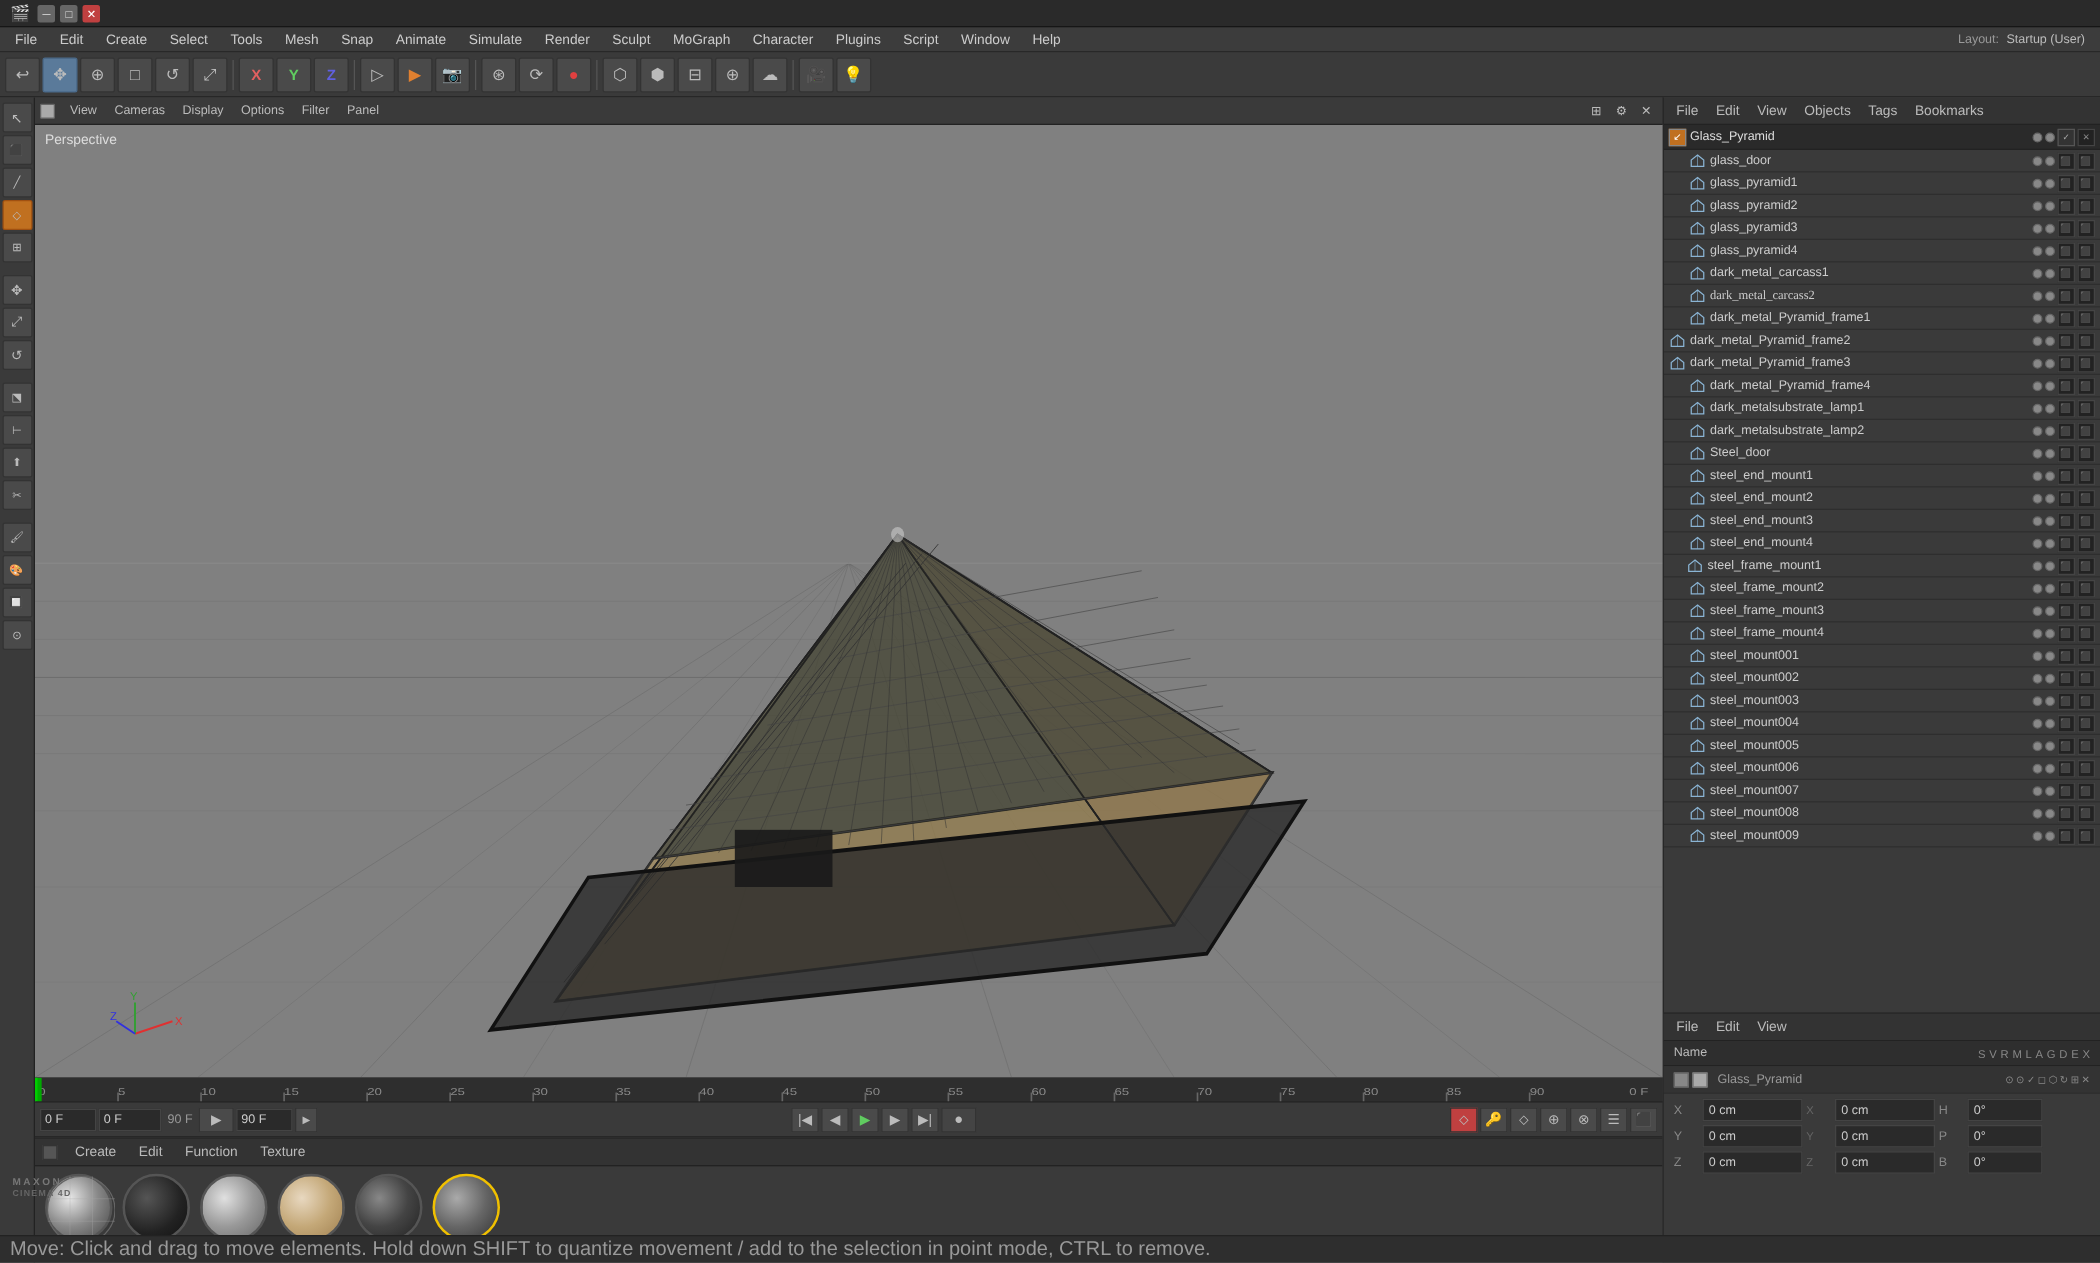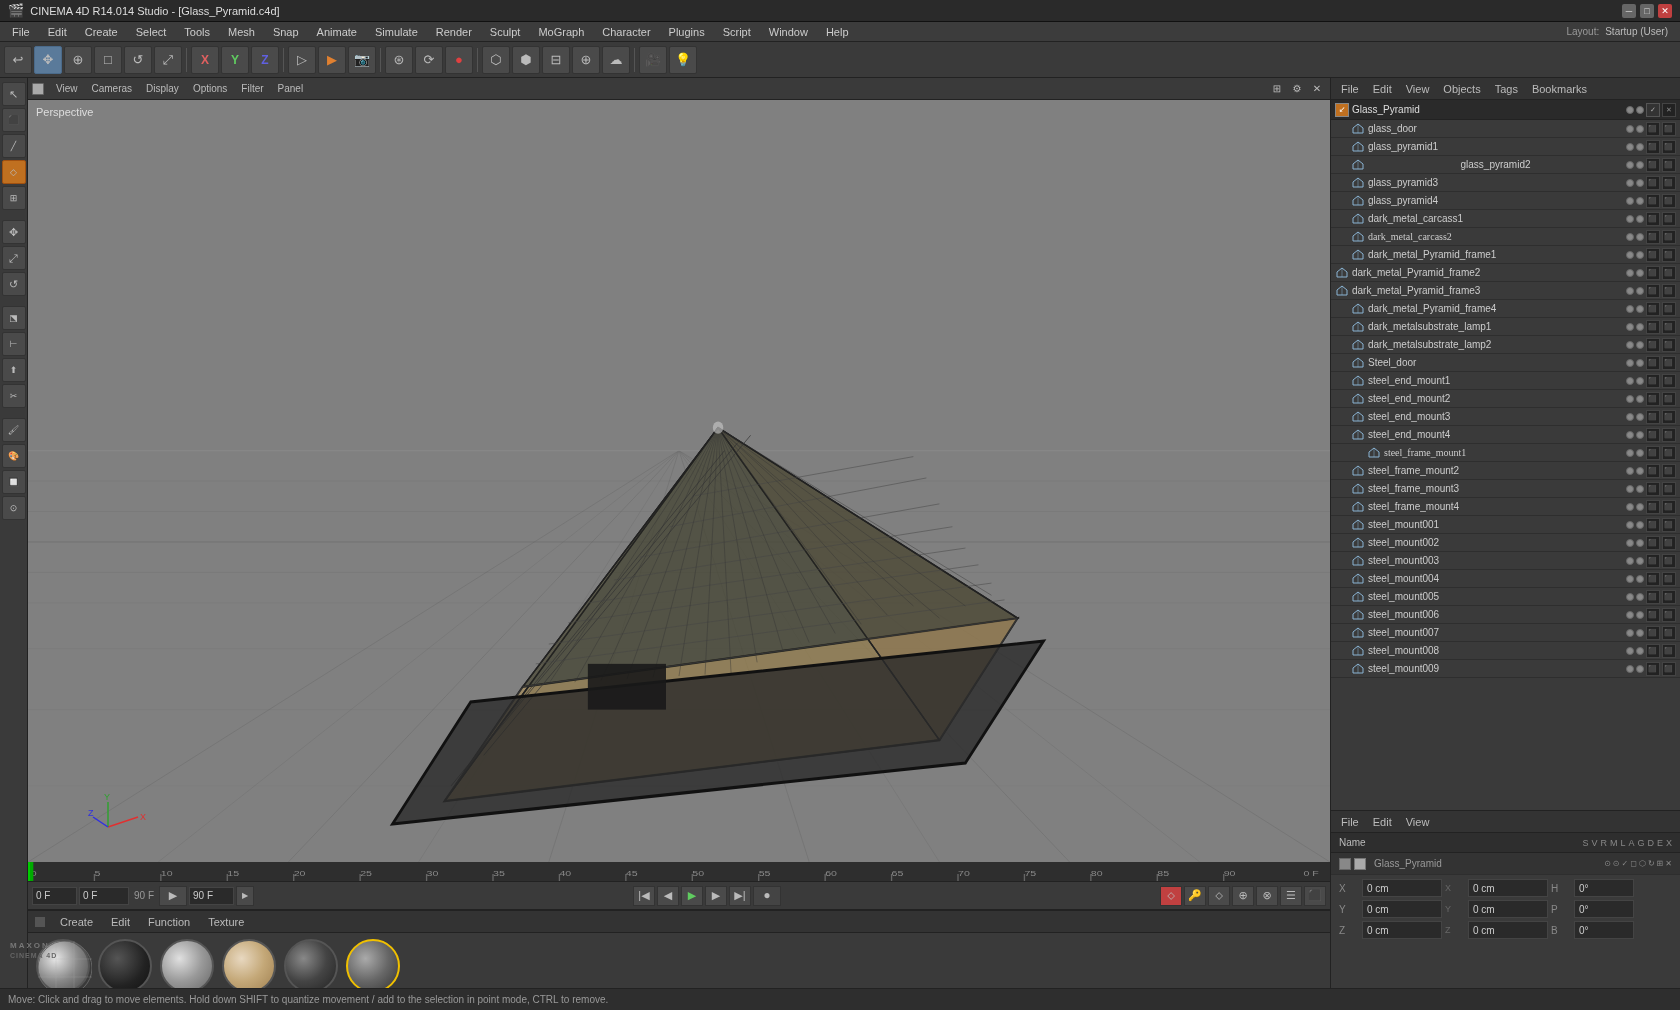--- a/index.html
+++ b/index.html
@@ -370,21 +370,21 @@
     }
 
     
     #status-bar {
       height: 22px;
       background: #2e2e2e;
       display: flex; align-items: center;
       padding: 0 8px;
       border-top: 1px solid #222;
       color: #999;
-      font-size: 10px;
+      font-size: 16px;
       position: absolute;
       bottom: 0; left: 0; right: 0;
     }
 
     
     #playhead {
       position: absolute;
       left: 0;
       top: 0;
       width: 2px;
@@ -405,21 +405,20 @@
     }
 
     
     .tc-btn.record { background: #c04040; }
   </style>
 </head>
 <body>
 
 <div id="title-bar">
   <span style="margin-right:6px; font-size:13px;">🎬</span>
-  <span class="title-text">CINEMA 4D R14.014 Studio - [Glass_Pyramid.c4d]</span>
   <div class="win-controls">
     <span class="win-btn minimize">─</span>
     <span class="win-btn maximize">□</span>
     <span class="win-btn close">✕</span>
   </div>
 </div>
 
 <div id="menu-bar">
   <span class="menu-item">File</span>
   <span class="menu-item">Edit</span>
@@ -809,21 +808,21 @@
               </svg>
             </div>
             <span class="om-name">glass_pyramid1</span>
             <div class="om-dots">
     <div class="om-dot gray"></div>
     <div class="om-dot gray"></div>
     <div style="width:14px;height:14px;background:#222;border:1px solid #444;display:flex;align-items:center;justify-content:center;font-size:7px;color:#888;">⬛</div>
     <div style="width:14px;height:14px;background:#222;border:1px solid #444;display:flex;align-items:center;justify-content:center;font-size:7px;color:#888;">⬛</div>
   </div>
           </div>
-          <div class="om-item" style="padding-left: 20px; text-align: center;">
+          <div class="om-item" style="padding-left: 20px;">
             <div class="om-icon">
               <svg width="12" height="12" viewBox="0 0 12 12">
                 <polygon points="6,1 11,5 11,10 1,10 1,5" fill="none" stroke="#8ab4d4" stroke-width="1"></polygon>
                 <line x1="6" y1="1" x2="6" y2="10" stroke="#8ab4d4" stroke-width="0.5"></line>
               </svg>
             </div>
             <span class="om-name">glass_pyramid2</span>
             <div class="om-dots">
     <div class="om-dot gray"></div>
     <div class="om-dot gray"></div>
@@ -1049,21 +1048,21 @@
               </svg>
             </div>
             <span class="om-name">steel_end_mount4</span>
             <div class="om-dots">
     <div class="om-dot gray"></div>
     <div class="om-dot gray"></div>
     <div style="width:14px;height:14px;background:#222;border:1px solid #444;display:flex;align-items:center;justify-content:center;font-size:7px;color:#888;">⬛</div>
     <div style="width:14px;height:14px;background:#222;border:1px solid #444;display:flex;align-items:center;justify-content:center;font-size:7px;color:#888;">⬛</div>
   </div>
           </div>
-          <div class="om-item" style="padding-left: 36px; font-family: Liberation Serif, serif;">
+          <div class="om-item" style="padding-left: 18px;">
             <div class="om-icon">
               <svg width="12" height="12" viewBox="0 0 12 12">
                 <polygon points="6,1 11,5 11,10 1,10 1,5" fill="none" stroke="#8ab4d4" stroke-width="1"></polygon>
                 <line x1="6" y1="1" x2="6" y2="10" stroke="#8ab4d4" stroke-width="0.5"></line>
               </svg>
             </div>
             <span class="om-name">steel_frame_mount1</span>
             <div class="om-dots">
     <div class="om-dot gray"></div>
     <div class="om-dot gray"></div>

